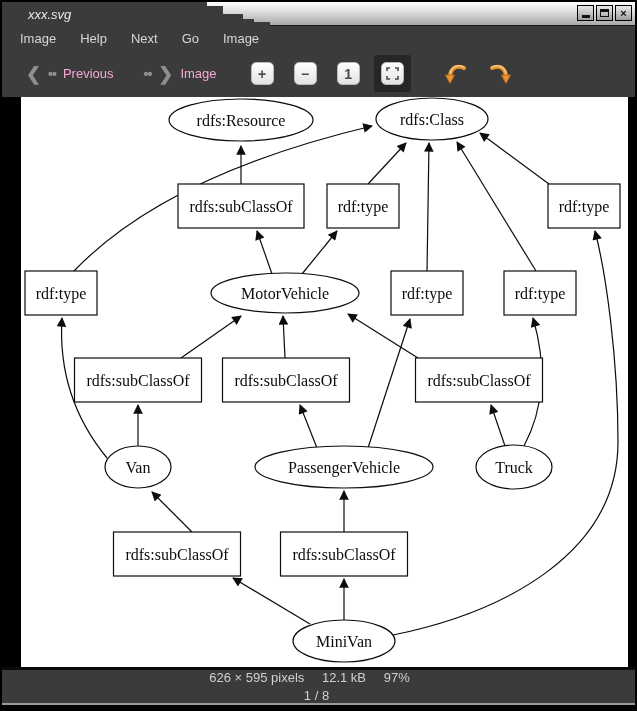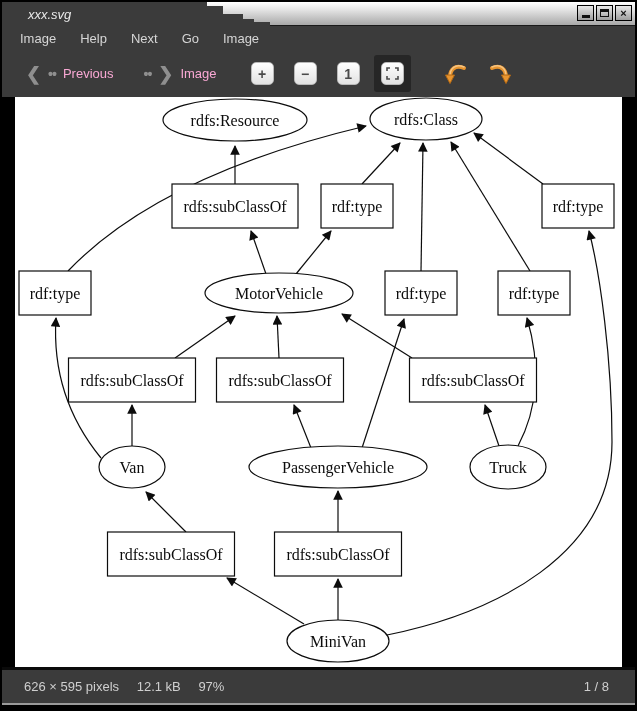--- a/index.html
+++ b/index.html
@@ -63,27 +63,28 @@
   .pressed-wrap{
     width:37px; height:37px; border-radius:3px; background:#262626;
     display:flex; align-items:center; justify-content:center;
   }
   .rot-btn{ display:flex; align-items:center; justify-content:center;
     width:30px; height:30px; }
   
   .canvas{
     height:570px; background:#000; padding:0 13px; position:relative;
   }
-  .image-area{ width:607px; height:570px; background:#fff; }
+  .image-area{ width:607px; height:570px; background:#fff;margin-left:6px; }
   
   .status-divider{ height:3px; background:#0a0a0a; }
   .statusbar{
     height:33px; background:#3b3b3b; color:#cfcfcf; font-size:13px;
     display:flex; align-items:center; justify-content:space-between;
     padding:0 26px 0 22px;
+    flex-direction:column;
   }
   .status-left span{ margin-right:14px; }
   .bottom-light{ height:2px; background:#9a9a9a; }
   .bottom-black{ height:4px; background:#000; }
   
   svg text{
     font-family:"Liberation Serif", serif; font-size:16px; fill:#0c0c0c;
   }
 </style>
 </head>

